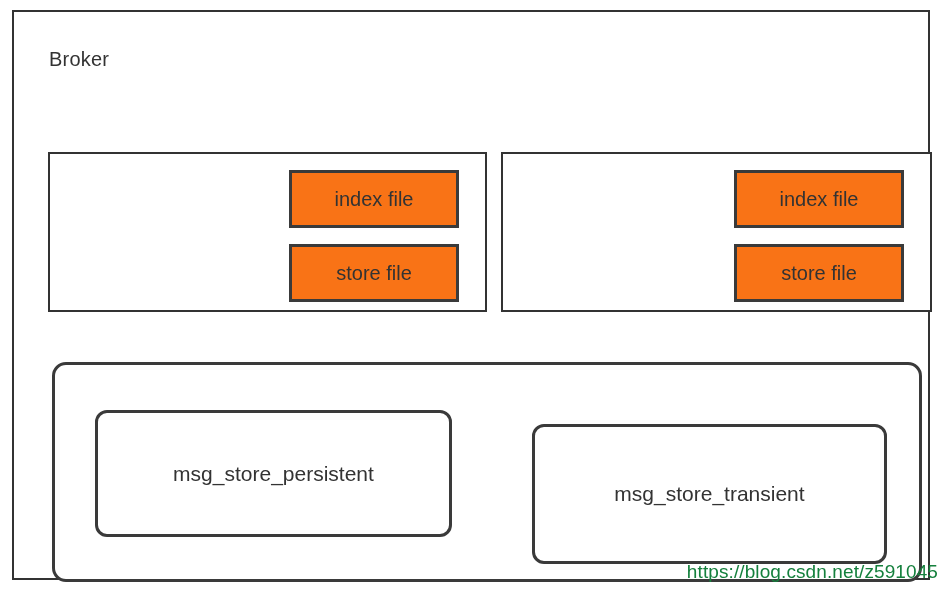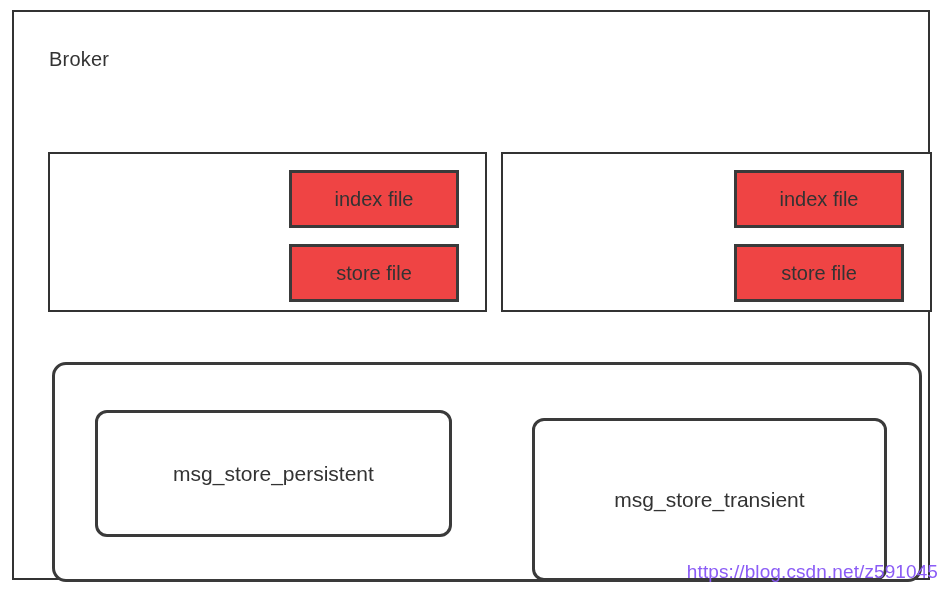--- a/index.html
+++ b/index.html
@@ -65,21 +65,21 @@
     color: #333333;
     white-space: pre;
     transform: translate(-50%, -50%);
   }
   #queue-a-label { left: 155px; top: 80px; }
   #queue-b-label { left: 152px; top: 80px; }
 
   .file-box {
     position: absolute;
     box-sizing: border-box;
-    background: #ef4444;
+    background: #f97316;
     border: 3px solid #3a3a3a;
     display: flex;
     align-items: center;
     justify-content: center;
     font-size: 20px;
     color: #333333;
     white-space: nowrap;
   }
   #queue-a .file-index { left: 239px; top: 16px; width: 170px; height: 58px; }
   #queue-a .file-store { left: 239px; top: 90px; width: 170px; height: 58px; }
@@ -103,29 +103,29 @@
     border: 3px solid #3a3a3a;
     border-radius: 12px;
     display: flex;
     align-items: center;
     justify-content: center;
     font-size: 21px;
     color: #333333;
     white-space: nowrap;
   }
   #store-persistent { left: 40px;  top: 45px; width: 357px; height: 127px; }
-  #store-transient  { left: 477px; top: 53px; width: 355px; height: 163px; }
+  #store-transient  { left: 477px; top: 59px; width: 355px; height: 140px; }
 
   
   #watermark {
     position: absolute;
     right: 8px;
     top: 561px;
     font-size: 19px;
-    color: #8b5cf6;
+    color: #15803d;
     letter-spacing: 0.1px;
     white-space: nowrap;
     user-select: none;
   }
 </style>
 </head>
 <body>
 
 <div id="canvas">
 

